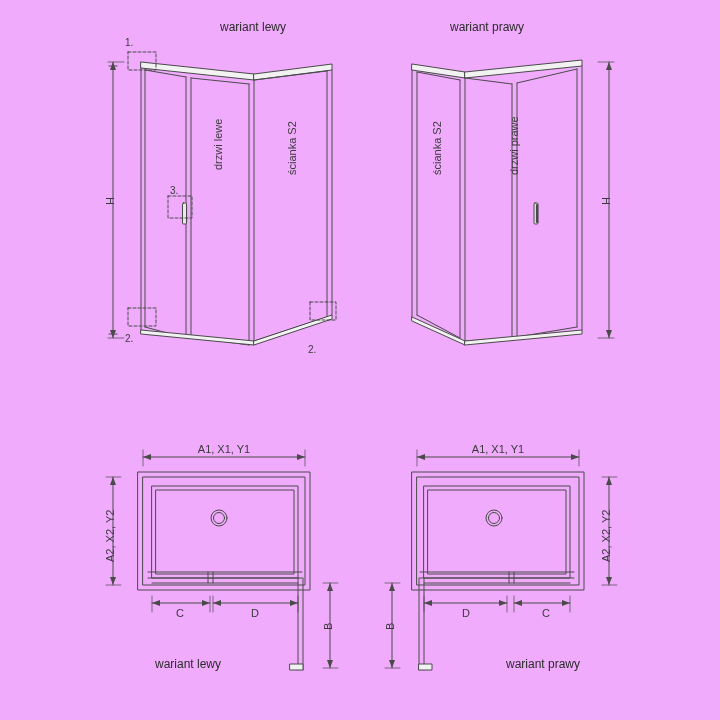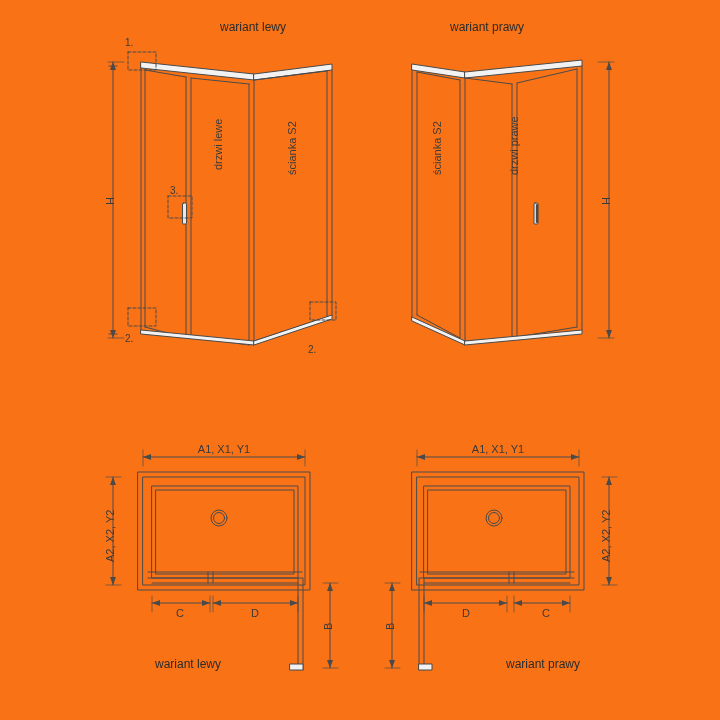--- a/index.html
+++ b/index.html
@@ -4,21 +4,21 @@
 <style>
   html, body {
     margin: 0;
     padding: 0;
     background: #ffffff;
   }
   #page {
     position: relative;
     width: 720px;
     height: 720px;
-    background: #f97316;
+    background: #f0abfc;
     font-family: "Liberation Sans", sans-serif;
     color: #2b2b2b;
     overflow: hidden;
   }
   svg.diagram {
     position: absolute;
     left: 0;
     top: 0;
     width: 720px;
     height: 720px;

